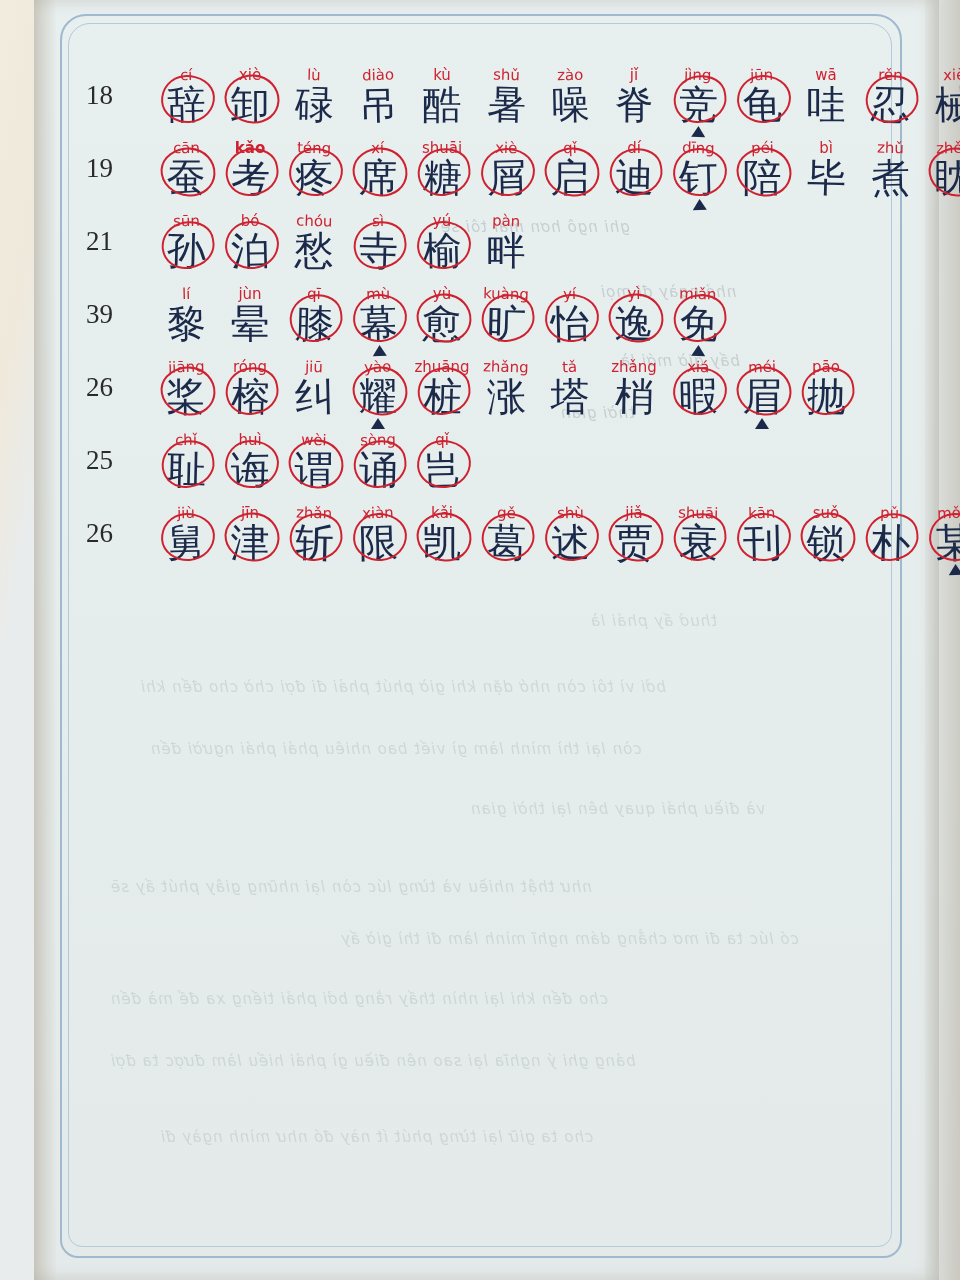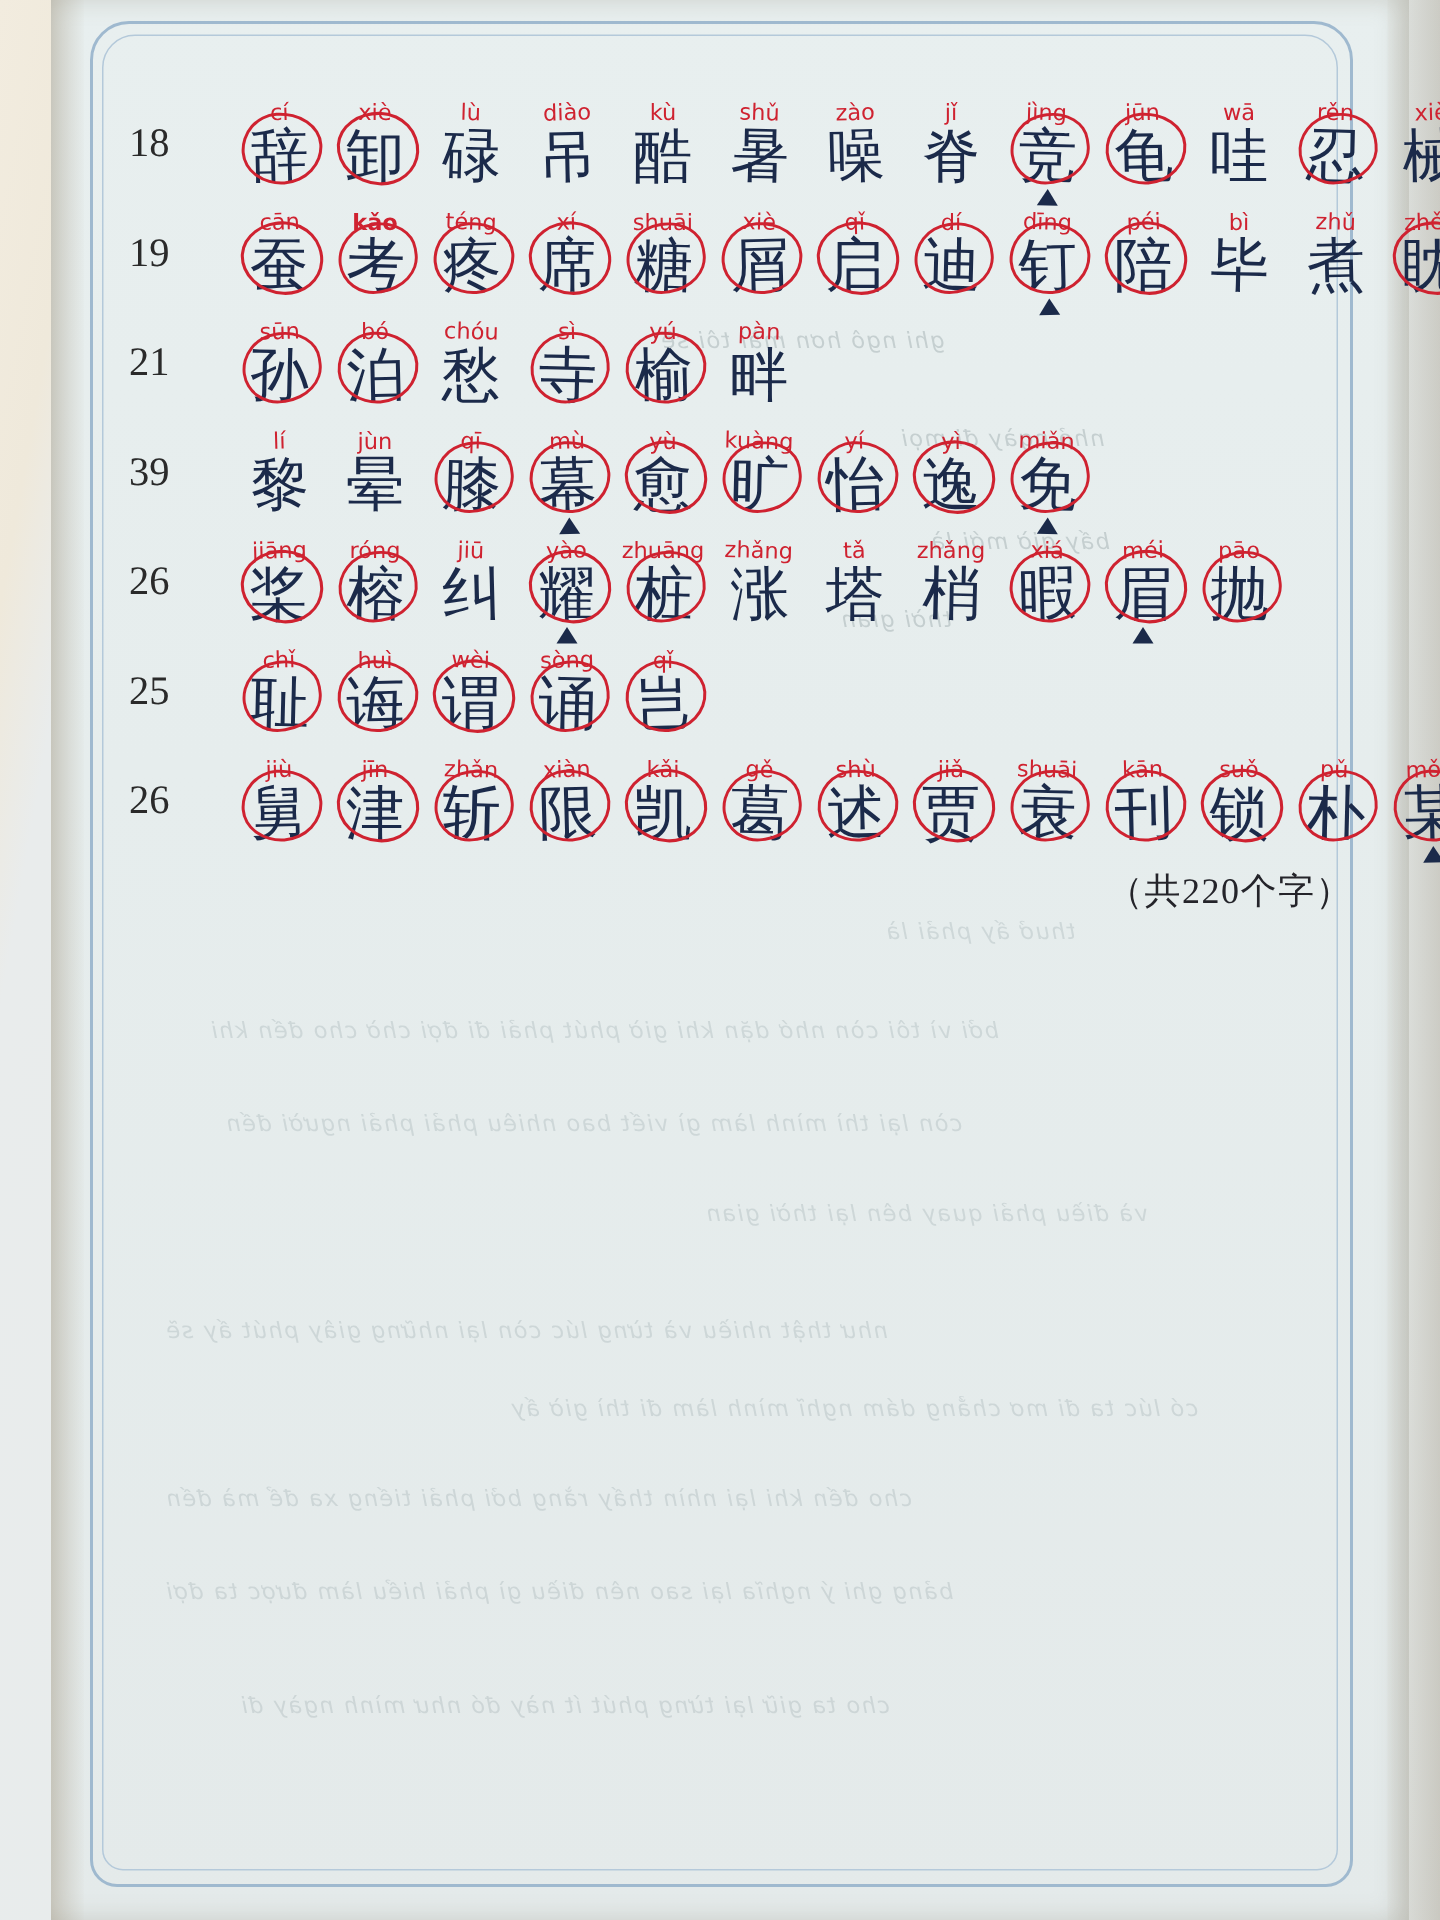--- a/index.html
+++ b/index.html
@@ -554,14 +554,13 @@
           </div>
           <div class="cell marked">
             <div class="pinyin" style="transform: rotate(-1.6deg);">mǒu</div>
             <div class="hanzi" style="transform: rotate(-1.4deg);">某</div>
             <span class="ring " style="top: calc(50% + 10px);"></span>
           </div>
         </div>
       </div>
     </div>
 
-  <div class="total">（共220个字）</div>
 </div>
 
 </body></html>

